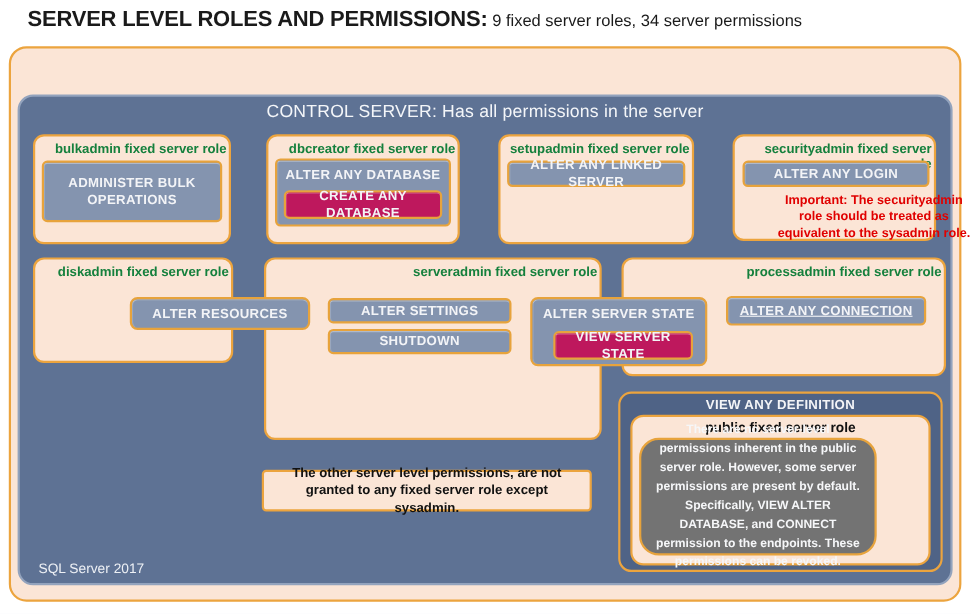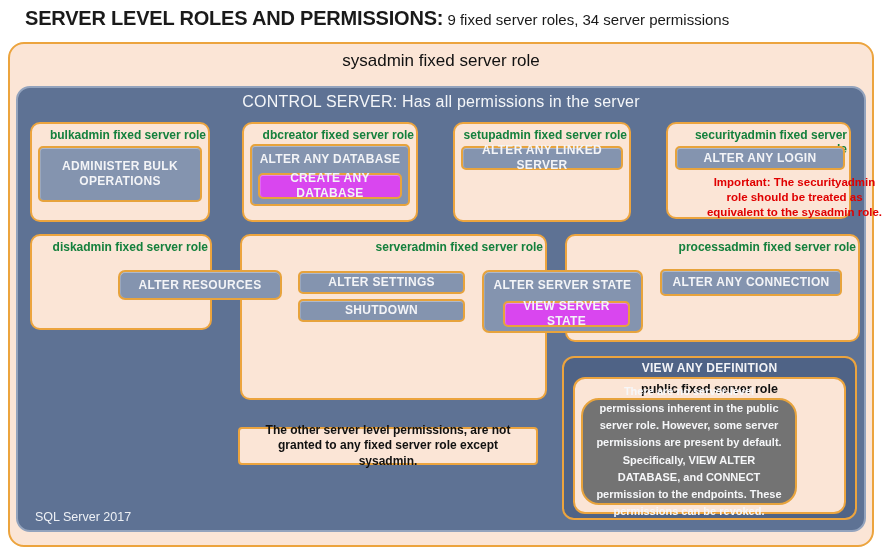--- a/index.html
+++ b/index.html
@@ -24,21 +24,21 @@
 
   .role-box { background:#FBE5D6; border:2px solid #ECA43E; border-radius:10px; z-index:2; }
   .role-title { position:absolute; top:4px; left:2px; right:2px; text-align:right;
                 font-weight:700; font-size:12px; color:#15803d; }
 
   .perm { background:#8494AF; border:2px solid #E7A33C; border-radius:5px;
           color:#F3F4F7; font-weight:700; font-size:12px; letter-spacing:0.3px;
           display:flex; align-items:center; justify-content:center; text-align:center;
           box-shadow: inset 0 1px 0 rgba(255,255,255,0.35), inset 1px 0 0 rgba(255,255,255,0.18);
           line-height:1.25; z-index:3; }
-  .perm.dark { background:#d946ef; }
+  .perm.dark { background:#be185d; }
   .perm.overlap { z-index:4; border-radius:7px; }
   .perm-group-label { position:absolute; top:6px; left:0; right:0; text-align:center;
           color:#F3F4F7; font-weight:700; font-size:12px; letter-spacing:0.3px; }
 
   .warning { color:#E00000; font-weight:700; font-size:11.5px; line-height:1.32;
              text-align:center; z-index:3; }
 
   .vad-box { left:562px; top:356px; width:295px; height:164px; background:#4F6386;
              border:2px solid #ECA43E; border-radius:12px; z-index:2; }
   .vad-label { left:562px; top:361px; width:295px; text-align:center; color:#F3F4F7;
@@ -60,21 +60,20 @@
 </head>
 <body>
 
 <div class="canvas">
 
   <div class="abs page-title">
     <span class="main">SERVER LEVEL ROLES AND PERMISSIONS:</span><span class="sub"> 9 fixed server roles, 34 server permissions</span>
   </div>
 
   <div class="abs peach sysadmin-box"></div>
-  <div class="abs sysadmin-label">sysadmin fixed server role</div>
 
   <div class="abs control-box"></div>
   <div class="abs control-label">CONTROL SERVER: Has all permissions in the server</div>
 
   <div class="abs role-box" style="left:30px; top:122px; width:180px; height:100px;">
     <div class="role-title">bulkadmin fixed server role</div>
   </div>
   <div class="abs perm" style="left:38px; top:146px; width:164px; height:56px;">ADMINISTER BULK OPERATIONS</div>
 
   <div class="abs role-box" style="left:242px; top:122px; width:176px; height:100px;">
@@ -108,21 +107,21 @@
   <div class="abs perm" style="left:298px; top:299px; width:167px; height:23px;">SHUTDOWN</div>
 
   <div class="abs perm overlap" style="left:482px; top:270px; width:161px; height:63px; align-items:flex-start;">
     <div class="perm-group-label">ALTER SERVER STATE</div>
   </div>
   <div class="abs perm dark" style="left:503px; top:301px; width:127px; height:26px; z-index:5;">VIEW SERVER STATE</div>
 
   <div class="abs role-box" style="left:565px; top:234px; width:295px; height:108px;">
     <div class="role-title">processadmin fixed server role</div>
   </div>
-  <div class="abs perm" style="left:660px; top:269px; width:182px; height:27px;">ALTER ANY CONNECTION</div>
+  <div class="abs perm" style="left:660px; top:269px; width:182px; height:27px;text-decoration:underline;">ALTER ANY CONNECTION</div>
 
   <div class="abs vad-box"></div>
   <div class="abs vad-label">VIEW ANY DEFINITION</div>
   <div class="abs peach public-box">
     <div class="public-label">public fixed server role</div>
   </div>
   <div class="abs public-body">There are no server-level permissions inherent in the public server role. However, some server permissions are present by default. Specifically, VIEW ALTER DATABASE, and CONNECT permission to the endpoints. These permissions can be revoked.</div>
 
   <div class="abs peach note-box">The other server level permissions, are not granted to any fixed server role except sysadmin.</div>
 

